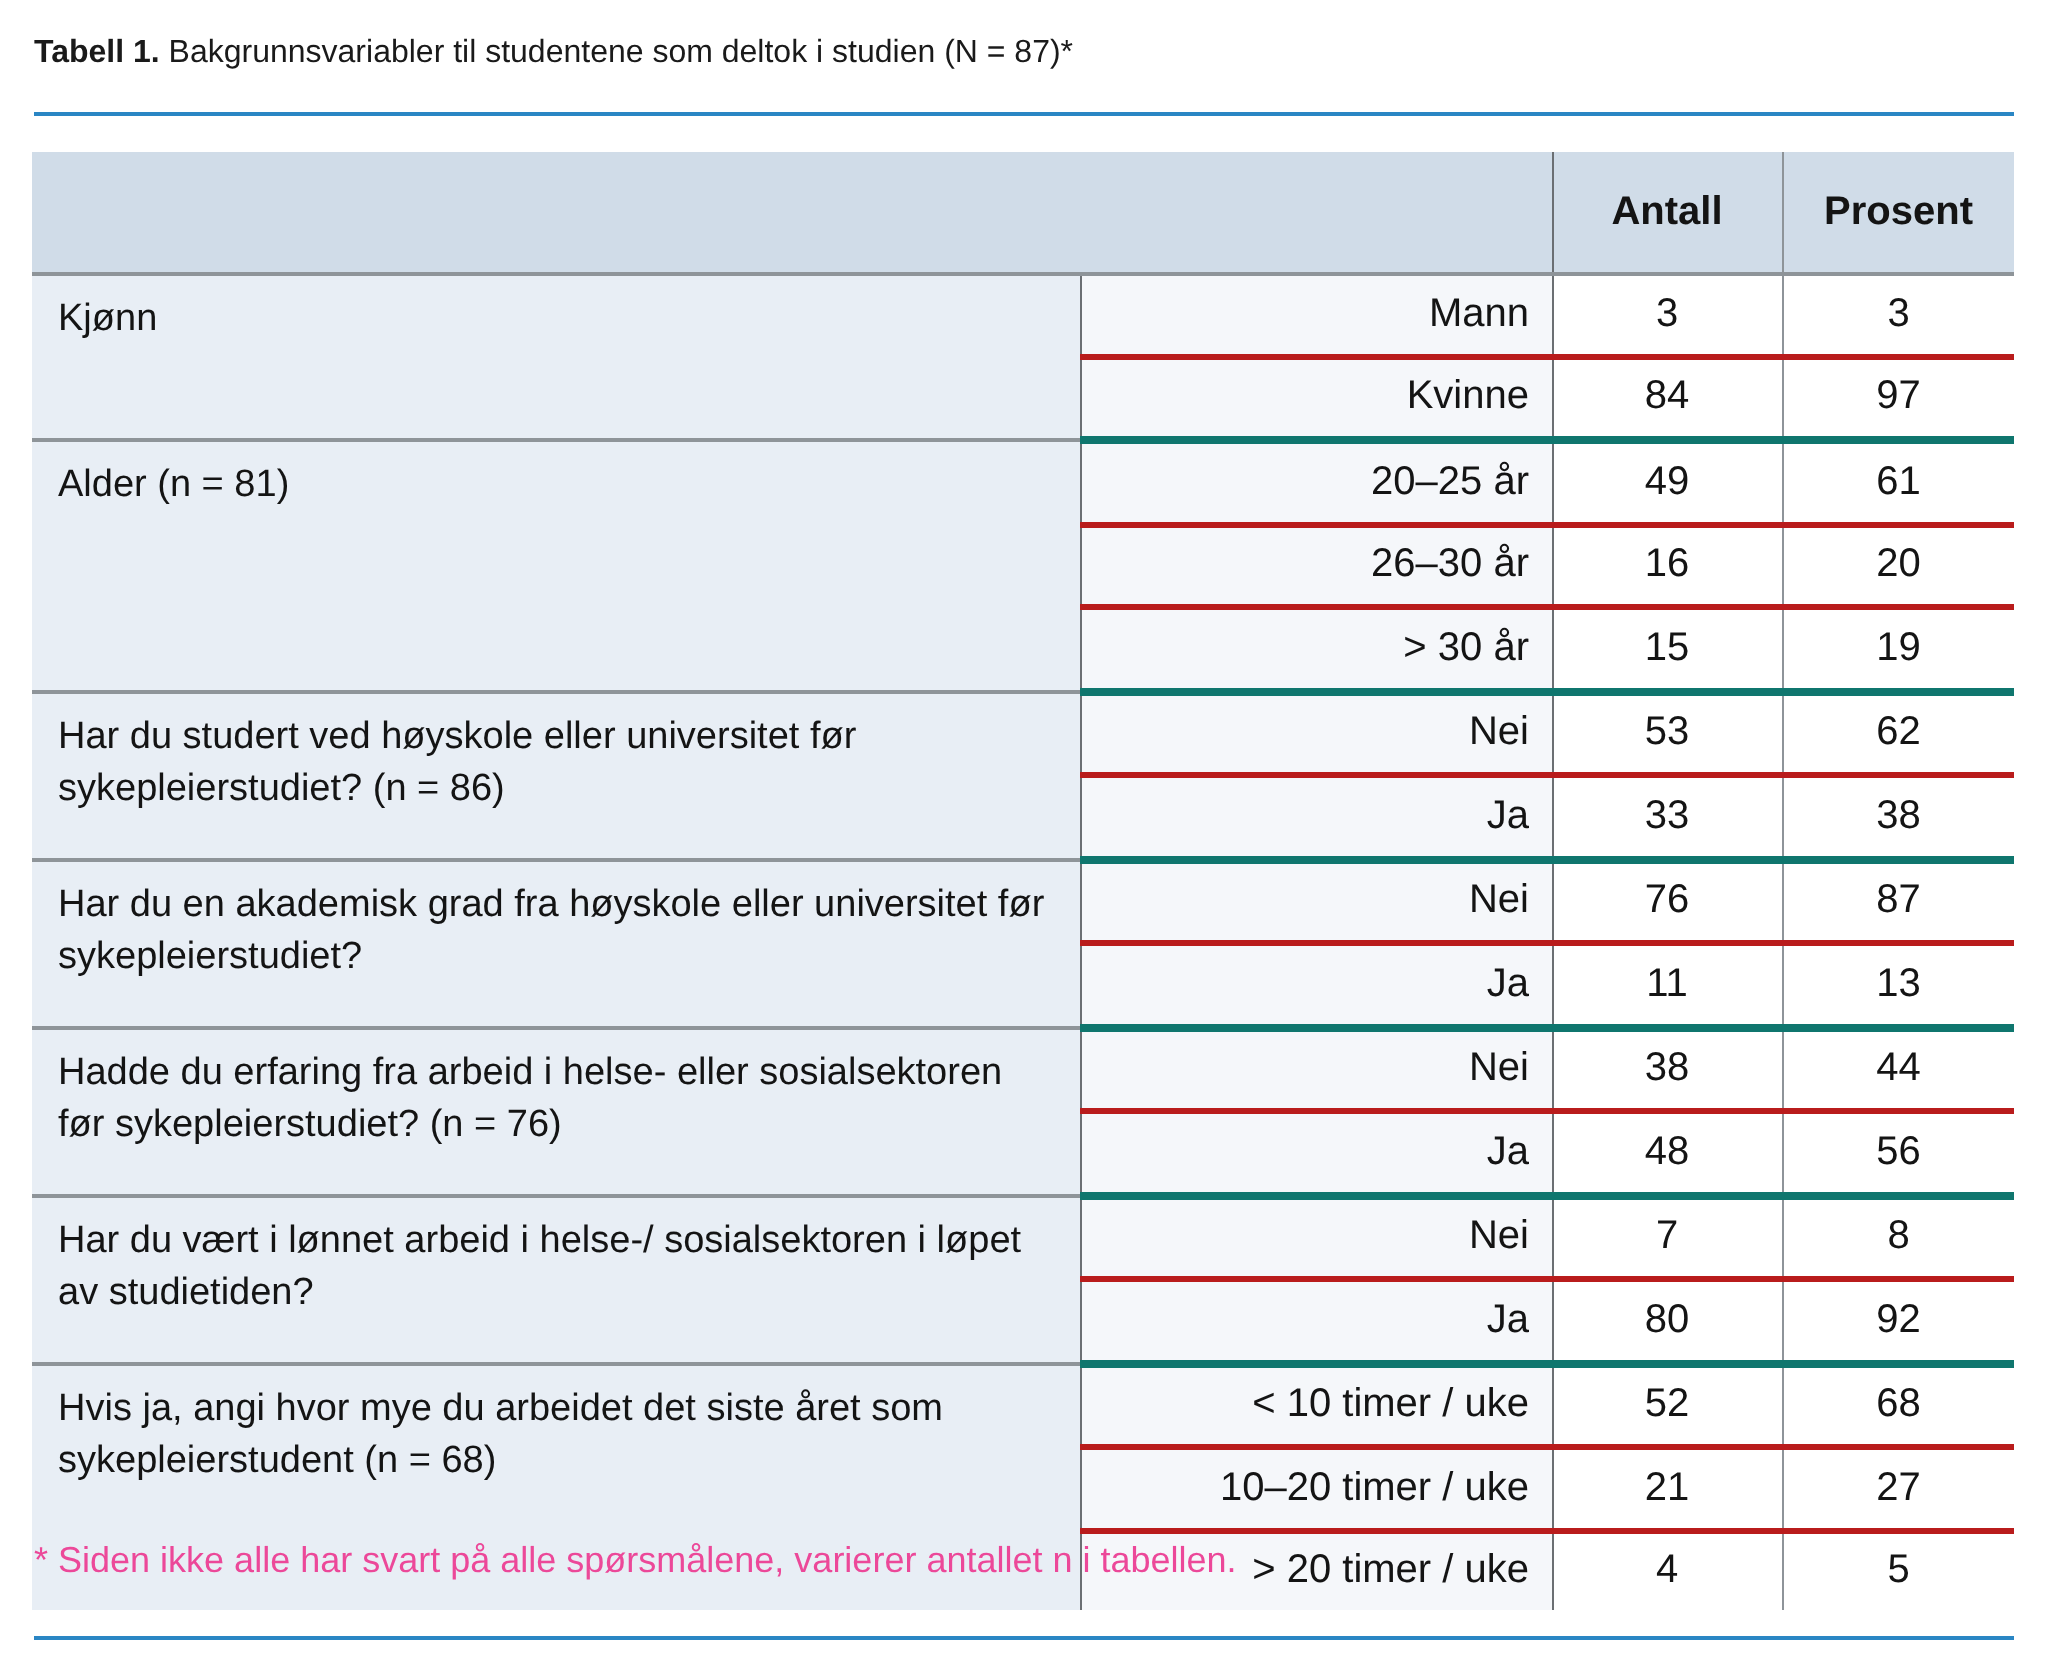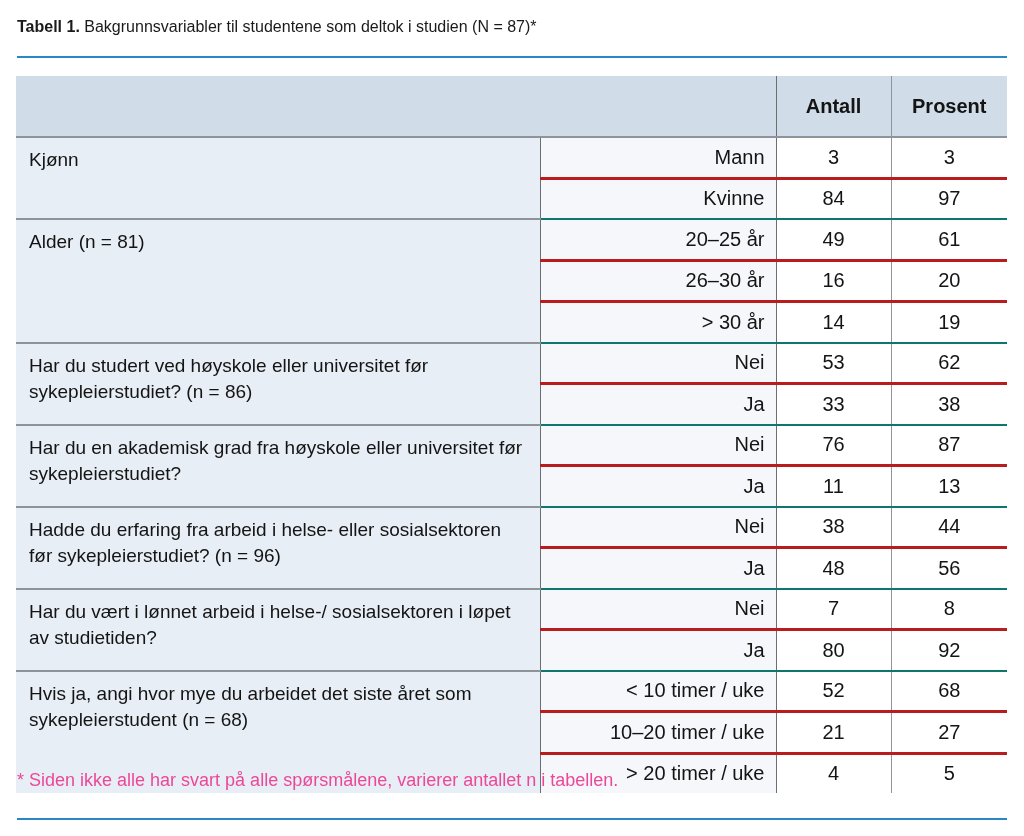--- a/index.html
+++ b/index.html
@@ -15,21 +15,21 @@
   col.c-antall { width: 115px; }
   col.c-prosent { width: 116px; }
   thead th { background: #d0dce8; height: 60px; font-size: 20px; font-weight: bold; text-align: center; vertical-align: middle; padding: 0; border-bottom: 2px solid #8e9499; }
   thead th.blank { border-right: 1px solid #6b6f73; }
   thead th.antall { border-right: 1px solid #8e9499; }
   td { font-size: 20px; height: 38.5px; padding: 0; vertical-align: middle; }
   td.group { background: #e8eef5; vertical-align: top; font-weight: normal; font-size: 19px; line-height: 26px; padding: 9px 13px 0 13px; border-right: 1px solid #6b6f73; }
   td.sub { background: #f5f7fa; text-align: right; padding-right: 11px; border-right: 1px solid #6b6f73; }
   td.num { text-align: center; background: #ffffff; }
   td.num.a { border-right: 1px solid #8e9499; }
-  tr.first td { border-top: 2px solid #0f766e; }
+  tr.first td { border-top: 4px solid #0f766e; }
   tr.first td.group { border-top: 2px solid #8e9499; }
   tr.inner td.sub, tr.inner td.num { border-top: 3px solid #b91c1c; }
   tbody tr:first-child td { border-top: none; }
   .footnote { position: absolute; left: 17px; top: 768px; font-size: 18px; line-height: 24px; color: #ec4899; white-space: nowrap; }
 </style>
 </head>
 <body>
 
 <div class="caption"><b>Tabell 1.</b><span> Bakgrunnsvariabler til studentene som deltok i studien (N = 87)*</span></div>
 <div class="rule top"></div>
@@ -68,21 +68,21 @@
       <td class="num a">49</td>
       <td class="num">61</td>
     </tr>
     <tr class="inner">
       <td class="sub">26–30 år</td>
       <td class="num a">16</td>
       <td class="num">20</td>
     </tr>
     <tr class="inner">
       <td class="sub">&gt; 30 år</td>
-      <td class="num a">14</td>
+      <td class="num a">15</td>
       <td class="num">19</td>
     </tr>
 
     <tr class="first">
       <td class="group" rowspan="2">Har du studert ved høyskole eller universitet før sykepleierstudiet? (n = 86)</td>
       <td class="sub">Nei</td>
       <td class="num a">53</td>
       <td class="num">62</td>
     </tr>
     <tr class="inner">
@@ -97,21 +97,21 @@
       <td class="num a">76</td>
       <td class="num">87</td>
     </tr>
     <tr class="inner">
       <td class="sub">Ja</td>
       <td class="num a">11</td>
       <td class="num">13</td>
     </tr>
 
     <tr class="first">
-      <td class="group" rowspan="2">Hadde du erfaring fra arbeid i helse- eller sosialsektoren før sykepleierstudiet? (n = 96)</td>
+      <td class="group" rowspan="2">Hadde du erfaring fra arbeid i helse- eller sosialsektoren før sykepleierstudiet? (n = 76)</td>
       <td class="sub">Nei</td>
       <td class="num a">38</td>
       <td class="num">44</td>
     </tr>
     <tr class="inner">
       <td class="sub">Ja</td>
       <td class="num a">48</td>
       <td class="num">56</td>
     </tr>
 

